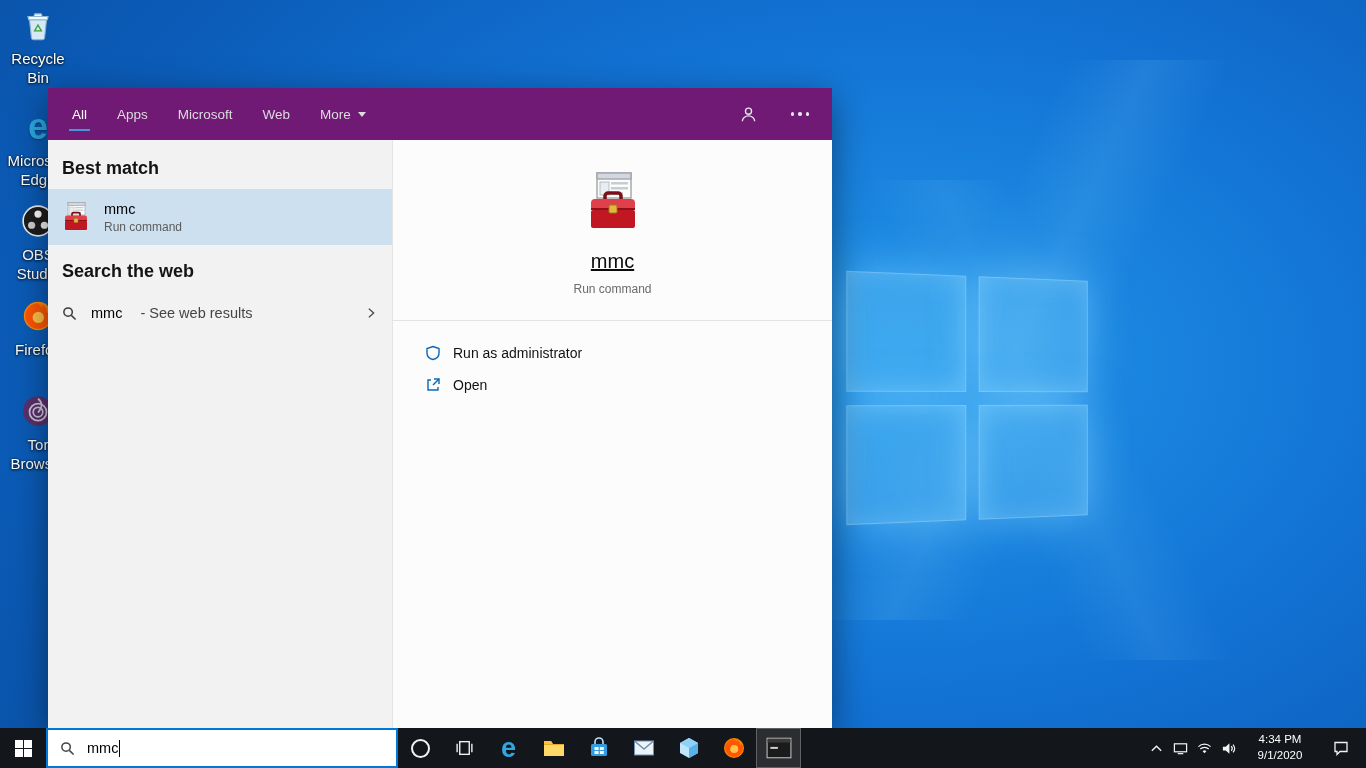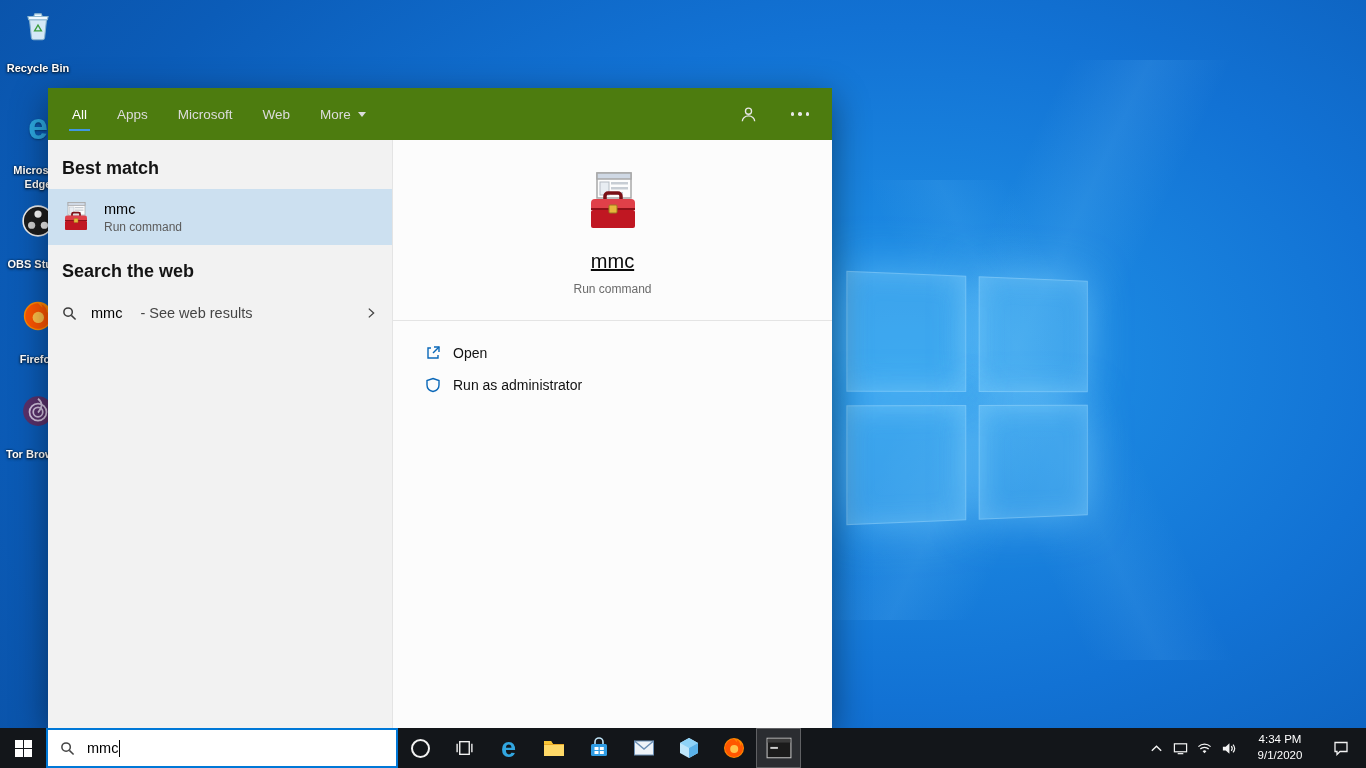--- a/index.html
+++ b/index.html
@@ -29,29 +29,29 @@
     border:1px solid rgba(185,231,255,0.40);
     box-shadow: 0 0 46px rgba(125,210,255,0.55), inset 0 0 26px rgba(170,225,255,0.28);
   }
 
   
   .desktop-icons { position:absolute; left:0; top:0; z-index:2; }
   .d-item { position:absolute; left:0; width:76px; display:flex; flex-direction:column; align-items:center; }
   .d-ic { width:34px; height:34px; display:flex; align-items:center; justify-content:center; }
   .d-ic svg { width:34px; height:34px; }
   .d-edge { font-size:36px; font-weight:700; color:#2da9e1; line-height:34px; text-shadow:0 1px 2px rgba(0,0,0,0.35); }
-  .d-label { margin-top:20px; width:76px; text-align:center; font-size:11px; color:#fff;
-    text-shadow:0 1px 3px rgba(0,0,0,0.85), 0 0 2px rgba(0,0,0,0.6); line-height:1.25;font-weight:bold; }
+  .d-label { margin-top:8px; width:76px; text-align:center; font-size:15px; color:#fff;
+    text-shadow:0 1px 3px rgba(0,0,0,0.85), 0 0 2px rgba(0,0,0,0.6); line-height:1.25; }
 
   
   .search-panel {
     position:absolute; left:48px; top:88px; width:784px; height:640px; z-index:5;
     display:flex; flex-direction:column; box-shadow:0 10px 34px rgba(0,0,0,0.45);
   }
-  .panel-header { height:52px; flex:none; background:#4d7c0f; display:flex; align-items:stretch; padding:0 20px 0 24px; }
+  .panel-header { height:52px; flex:none; background:#701a75; display:flex; align-items:stretch; padding:0 20px 0 24px; }
   .tabs { display:flex; gap:30px; }
   .tab { display:flex; align-items:center; font-size:13.5px; color:#dcdcdc; position:relative; }
   .tab.selected { color:#fff; }
   .tab.selected::after { content:""; position:absolute; left:-3px; right:-3px; bottom:9px; height:2px; background:#4097e0; }
   .more-caret { width:0; height:0; border-left:4px solid transparent; border-right:4px solid transparent;
     border-top:5px solid #dcdcdc; margin-left:7px; }
   .header-right { margin-left:auto; display:flex; align-items:center; gap:28px; }
   .hdr-btn { width:24px; height:24px; display:flex; align-items:center; justify-content:center; color:#e8e8e8; }
   .hdr-btn svg { width:19px; height:19px; }
   .dots { display:flex; gap:4px; }
@@ -346,29 +346,29 @@
       <div class="preview-top">
         <span class="preview-ic"><svg>
               <use href="#sym-mmc"></use>
             </svg></span>
         <div class="p-title">mmc</div>
         <div class="p-sub">Run command</div>
       </div>
       <div class="actions">
         <div class="action">
           <svg class="a-ic">
+              <use href="#sym-shield"></use>
+            </svg>
+          <span>Run as administrator</span>
+        </div>
+        <div class="action">
+          <svg class="a-ic">
               <use href="#sym-open"></use>
             </svg>
           <span>Open</span>
-        </div>
-        <div class="action">
-          <svg class="a-ic">
-              <use href="#sym-shield"></use>
-            </svg>
-          <span>Run as administrator</span>
         </div>
       </div>
     </div>
   </div>
 </div>
 
 <div class="taskbar">
   <div class="start">
       <svg>
         <use href="#sym-win"></use>

